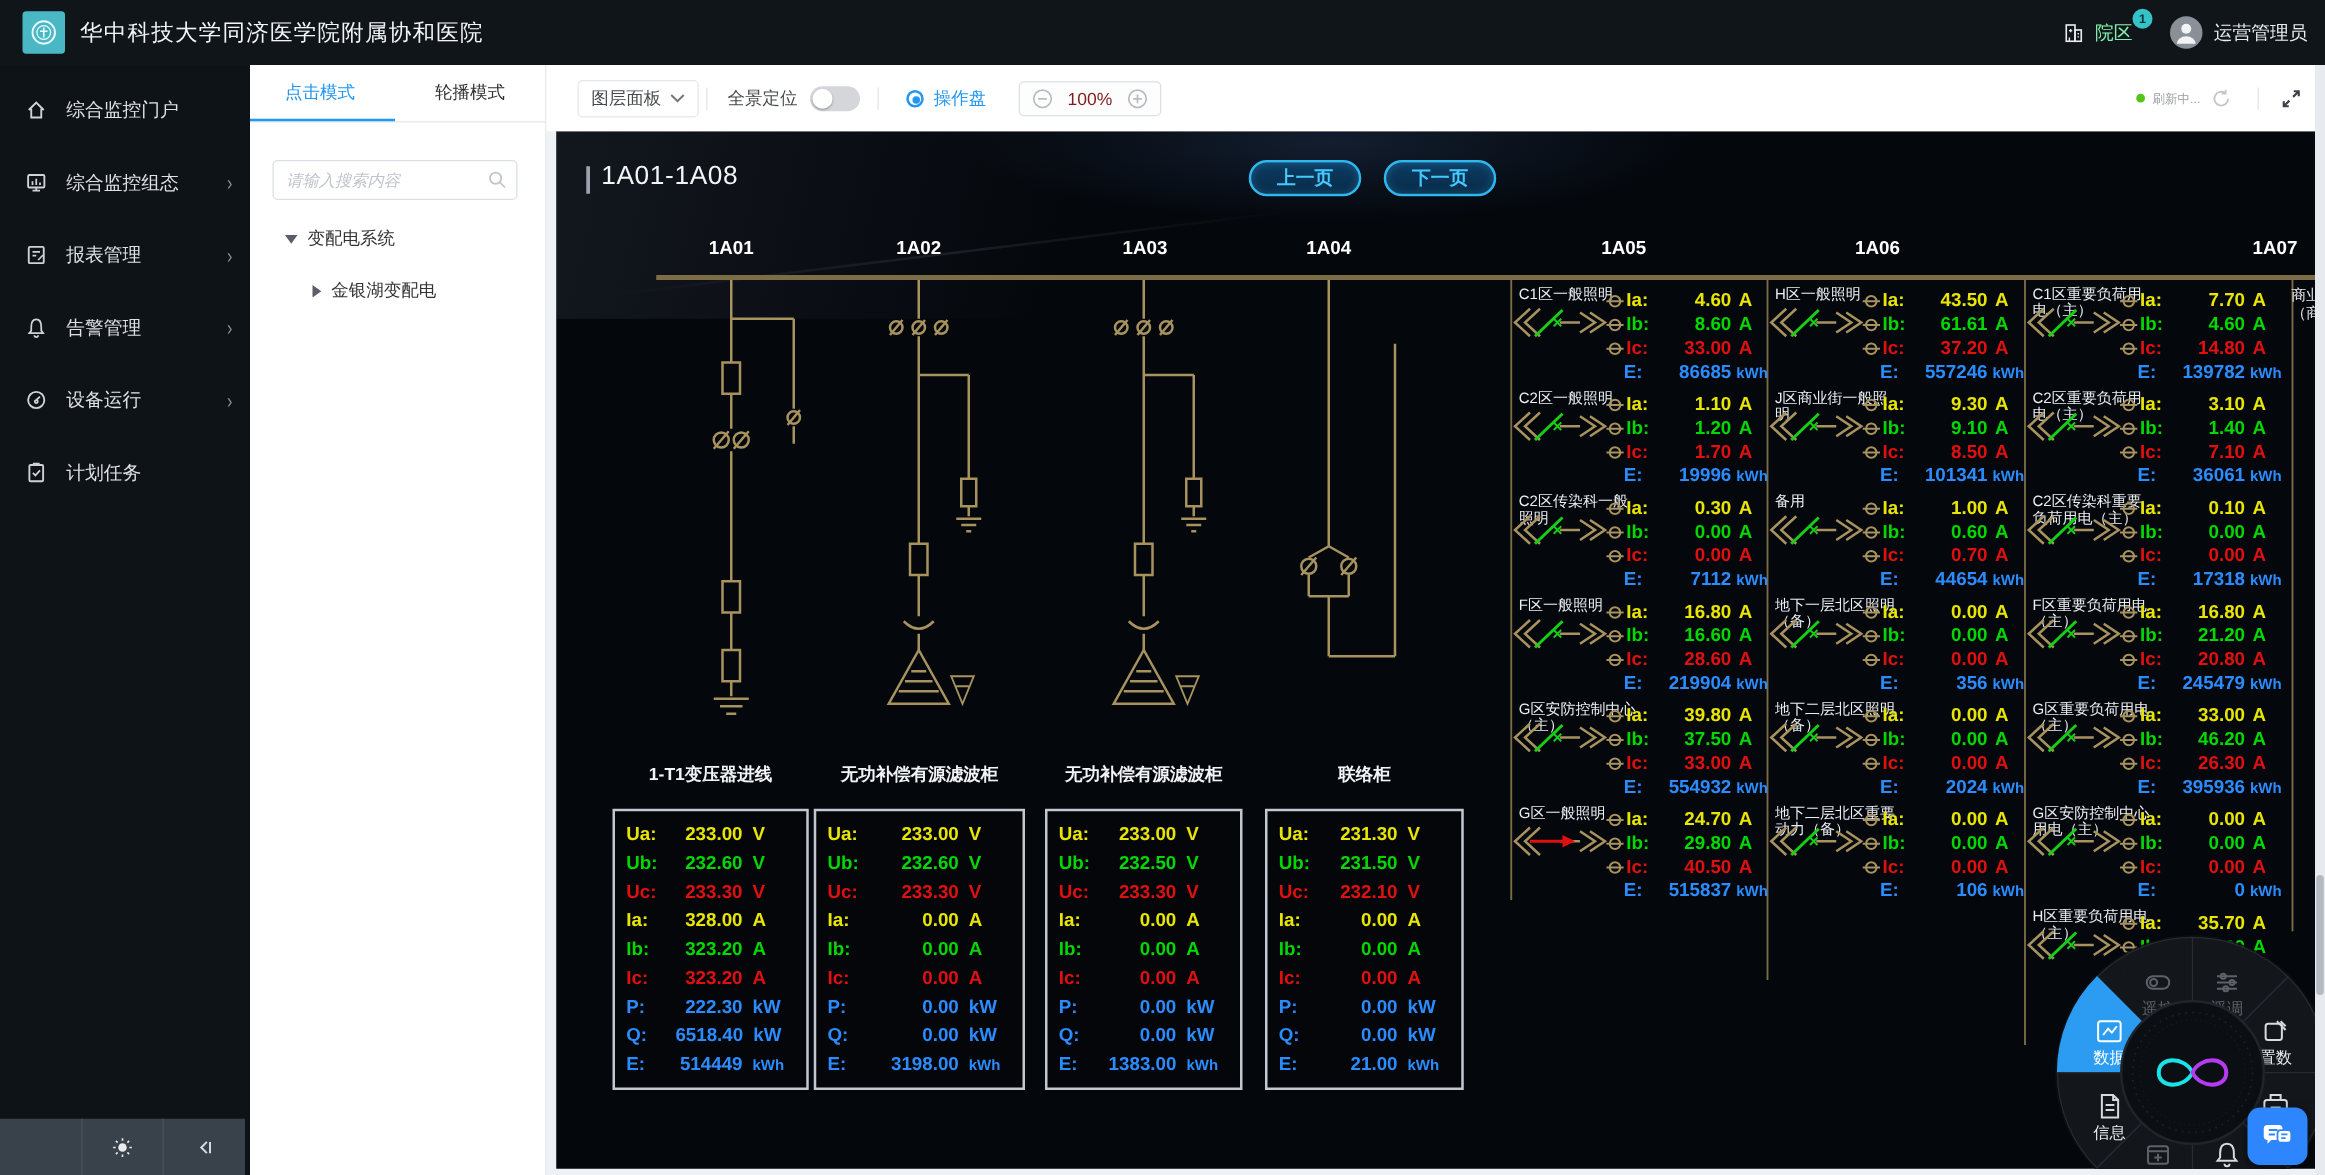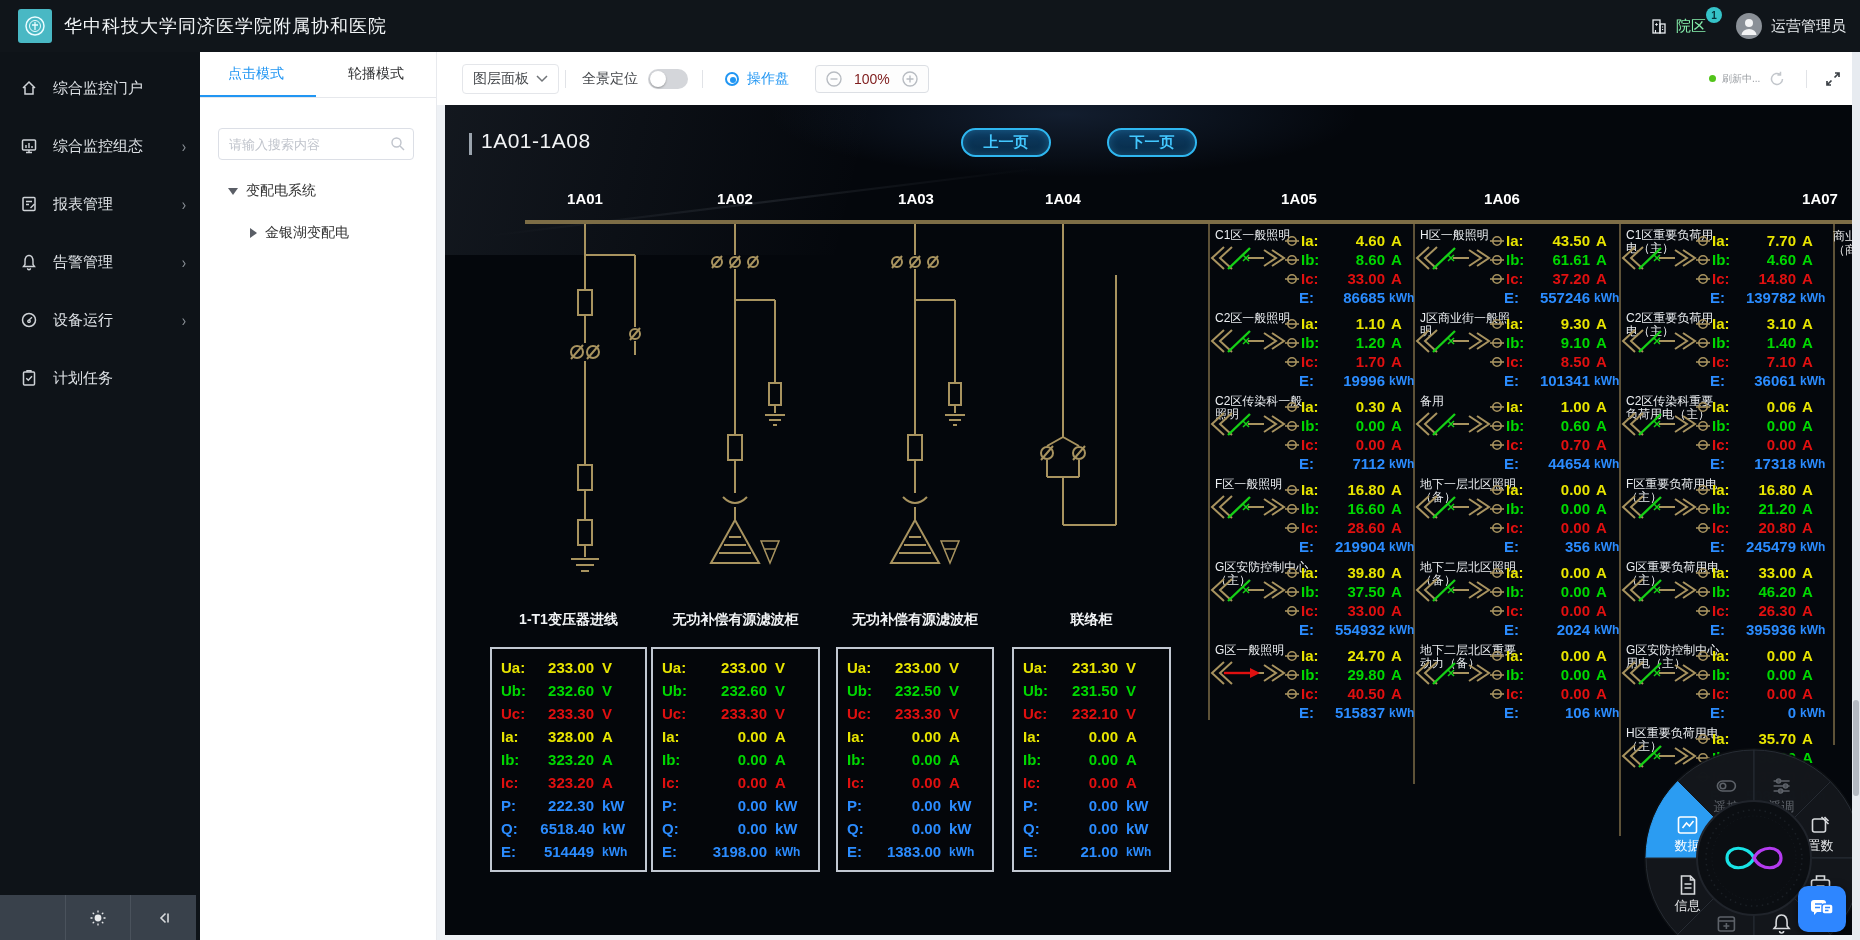--- a/index.html
+++ b/index.html
@@ -25,21 +25,21 @@
   .chev{color:#8a9096;font-size:13px;transform:scaleY(1.3);}
   .side-foot{position:absolute;left:0;bottom:0;width:196px;height:45px;background:#39414b;display:flex;}
   .side-foot .cell{flex:1;display:flex;align-items:center;justify-content:center;border-right:1px solid #4a525c;cursor:pointer;}
   .side-foot .cell:last-child{border-right:none;}
   
   .tree-panel{position:absolute;left:196px;top:52px;width:241px;height:888px;background:#fff;border-right:1px solid #e8eaee;z-index:10;}
   .tabs{display:flex;height:46px;border-bottom:1px solid #e6e8ec;}
   .tab{flex:1;display:flex;align-items:center;justify-content:center;font-size:14px;color:#303133;cursor:pointer;border-bottom:2px solid transparent;}
   .tab[data-state="active"]{color:#2196f3;border-bottom-color:#2196f3;}
   .search-wrap{position:absolute;left:22px;top:76px;width:196px;height:32px;}
-  .search-wrap input{width:100%;height:100%;border:1px solid #dcdfe6;border-radius:4px;padding:0 30px 0 10px;font-size:13px;color:#333;outline:none;font-family:inherit;}
+  .search-wrap input{width:100%;height:100%;border:1px solid #dcdfe6;border-radius:4px;padding:0 30px 0 10px;font-size:13px;color:#333;outline:none;font-family:inherit;font-style:italic;}
   .search-wrap input::placeholder{color:#c0c4cc;}
   .search-ico{position:absolute;right:8px;top:8px;}
   .tree-row{position:absolute;left:0;width:241px;height:30px;display:flex;align-items:center;font-size:14px;color:#333;cursor:pointer;}
   .caret-down{width:0;height:0;border-left:5px solid transparent;border-right:5px solid transparent;border-top:7px solid #5a5e66;margin-right:8px;}
   .caret-right{width:0;height:0;border-top:5px solid transparent;border-bottom:5px solid transparent;border-left:7px solid #5a5e66;margin-right:8px;}
   
   .main-toolbar{position:absolute;left:437px;top:52px;width:1415px;height:53px;background:#fff;z-index:5;}
   .tb{position:absolute;top:0;height:53px;display:flex;align-items:center;}
   .chip{border:1px solid #e4e6ea;border-radius:4px;padding:5px 10px;font-size:14px;color:#46494d;display:flex;align-items:center;cursor:pointer;background:#fff;}
   .chip svg{margin-left:7px;}
@@ -58,21 +58,21 @@
   .canvas{position:absolute;left:445px;top:105px;width:1407px;height:830px;background:#04070c;overflow:hidden;z-index:4;}
   .canvas::before{content:"";position:absolute;left:0;top:0;width:100%;height:150px;
     background:linear-gradient(103deg,rgba(150,170,195,.10) 0%,rgba(150,170,195,0) 30%),
     radial-gradient(420px 90px at 44% 6%,rgba(70,110,170,.22),rgba(70,110,170,0) 70%);}
   .streak{position:absolute;left:40px;top:96px;width:560px;height:2px;background:linear-gradient(90deg,rgba(200,212,228,0),rgba(200,212,228,.10),rgba(200,212,228,0));transform:rotate(-7deg);}
   .cv-titlebar{position:absolute;left:24px;top:28px;width:3px;height:22px;background:#9aa3ad;}
   .cv-title{position:absolute;left:36px;top:24px;color:#f2f4f6;font-size:21px;letter-spacing:.5px;}
   .nav-btn{position:absolute;top:23px;width:90px;height:29px;border:2px solid #2fb7f0;border-radius:15px;
     background:linear-gradient(#0c3c63,#082b47);color:#43c8ff;font-size:15px;font-weight:bold;
     display:flex;align-items:center;justify-content:center;cursor:pointer;box-shadow:inset 0 0 8px rgba(80,200,255,.25);}
-  .btn-prev{left:516px;} .btn-next{left:662px;}
+  .btn-prev{left:554px;} .btn-next{left:662px;}
   .col-h{position:absolute;top:85px;transform:translateX(-50%);color:#fff;font-weight:bold;font-size:15px;}
   .schematic{position:absolute;left:0;top:0;}
   
   #panels .mpanel{position:absolute;top:542px;height:225px;background:#04060a;border:2px solid #c2c8d2;}
   #panels .mpanel:nth-child(1){left:45px;width:157px;}
   #panels .mpanel:nth-child(2){left:206px;width:169px;}
   #panels .mpanel:nth-child(3){left:391px;width:158px;}
   #panels .mpanel:nth-child(4){left:567px;width:159px;}
   .mpanel-name{position:absolute;top:-38px;left:-12px;right:-12px;text-align:center;color:#f2f4f6;font-size:14px;font-weight:bold;white-space:nowrap;}
   .mrow{display:flex;align-items:center;height:23px;padding:0 9px;font-size:15px;font-weight:bold;}
@@ -1273,21 +1273,21 @@
             <path d="M16 15 H44" stroke="#e01010" stroke-width="2.4"></path>
             <path d="M42 10 L52 15 L42 20 Z" fill="#e01010"></path>
           </g>
       </svg>
       <div class="ph ph-a">
           <svg width="14" height="12" viewBox="0 0 14 12">
             <circle cx="7" cy="6" r="4.2" fill="none" stroke="#a8935f" stroke-width="1.6"></circle>
             <path d="M0 6 H14" stroke="#a8935f" stroke-width="1.6"></path>
           </svg>
           <span class="pl">Ia:</span>
-          <span class="pv">0.06</span>
+          <span class="pv">0.10</span>
           <span class="pu">A</span>
         </div>
       <div class="ph ph-b">
           <svg width="14" height="12" viewBox="0 0 14 12">
             <circle cx="7" cy="6" r="4.2" fill="none" stroke="#a8935f" stroke-width="1.6"></circle>
             <path d="M0 6 H14" stroke="#a8935f" stroke-width="1.6"></path>
           </svg>
           <span class="pl">Ib:</span>
           <span class="pv">0.00</span>
           <span class="pu">A</span>

